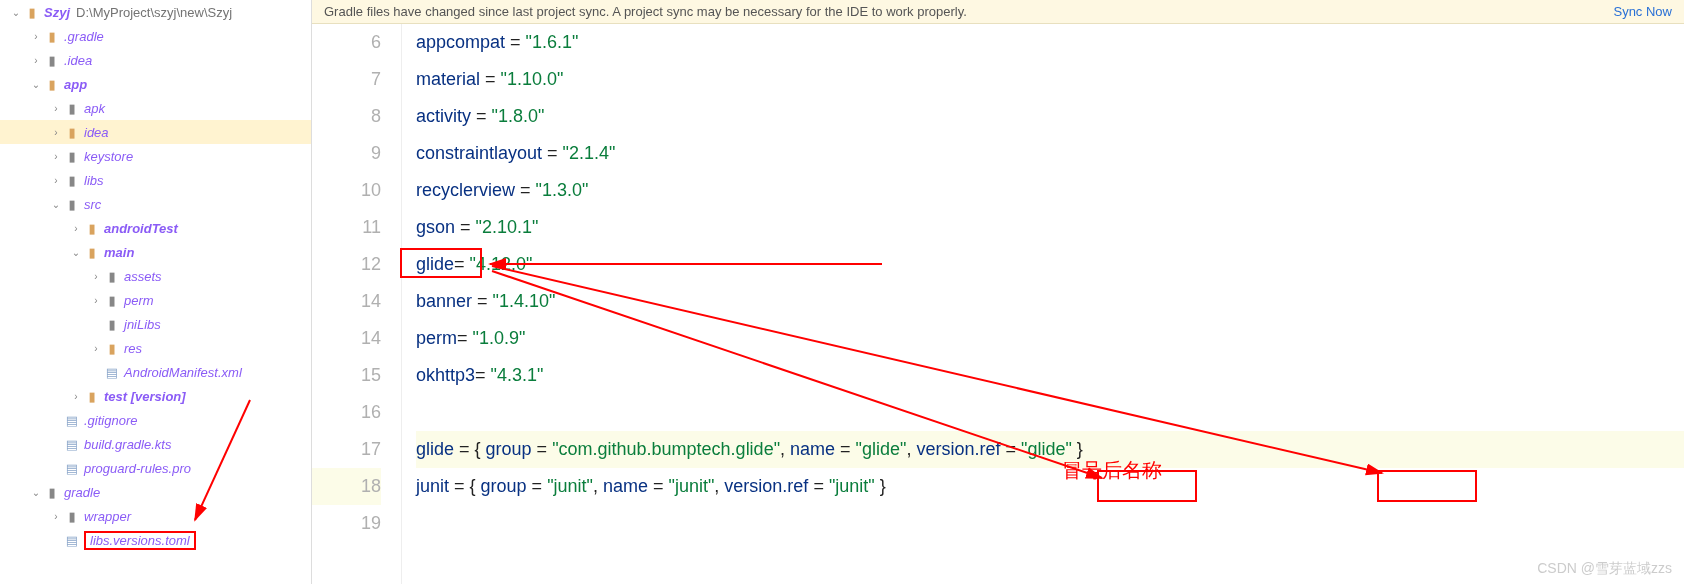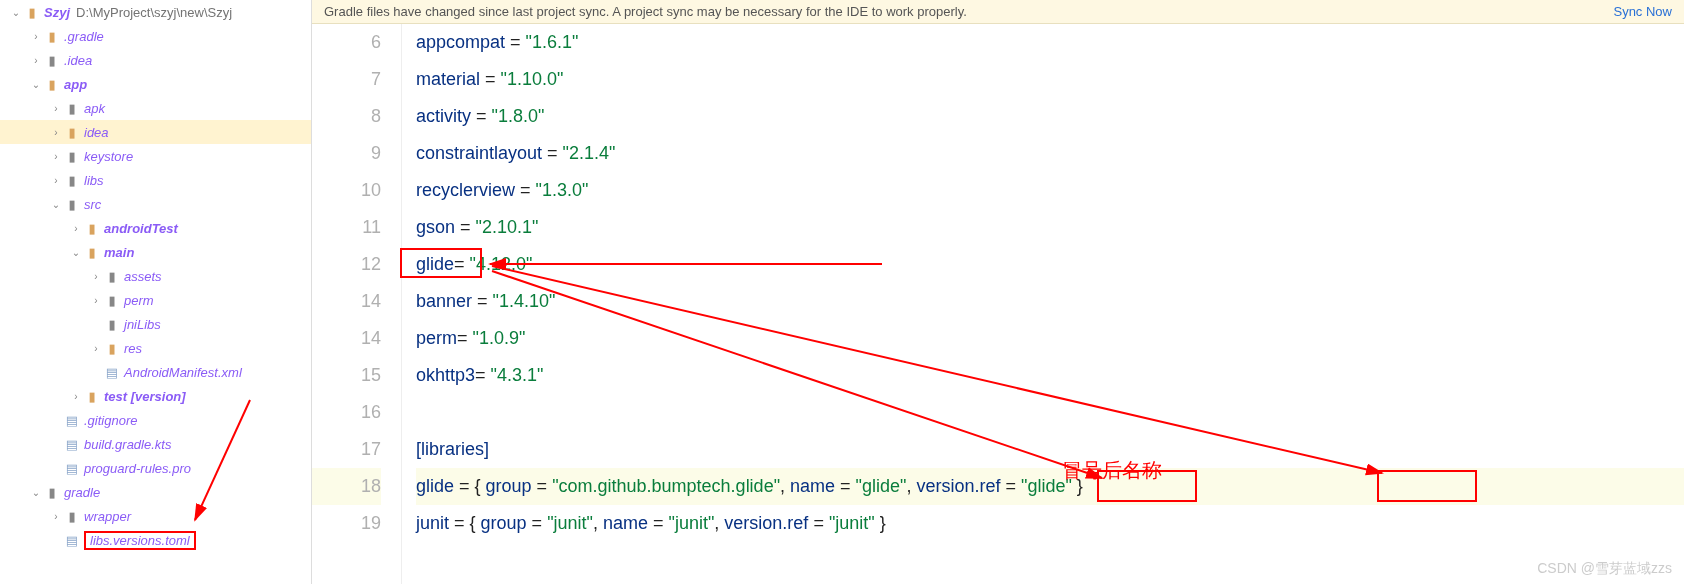--- a/index.html
+++ b/index.html
@@ -204,21 +204,20 @@
         <div class="ln"><span class="k-key">material</span><span class="k-op"> = </span><span class="k-str">"1.10.0"</span></div>
         <div class="ln"><span class="k-key">activity</span><span class="k-op"> = </span><span class="k-str">"1.8.0"</span></div>
         <div class="ln"><span class="k-key">constraintlayout</span><span class="k-op"> = </span><span class="k-str">"2.1.4"</span></div>
         <div class="ln"><span class="k-key">recyclerview</span><span class="k-op"> = </span><span class="k-str">"1.3.0"</span></div>
         <div class="ln"><span class="k-key">gson</span><span class="k-op"> = </span><span class="k-str">"2.10.1"</span></div>
         <div class="ln"><span class="k-key">glide</span><span class="k-op">= </span><span class="k-str">"4.12.0"</span></div>
         <div class="ln"><span class="k-key">banner</span><span class="k-op"> = </span><span class="k-str">"1.4.10"</span></div>
         <div class="ln"><span class="k-key">perm</span><span class="k-op">= </span><span class="k-str">"1.0.9"</span></div>
         <div class="ln"><span class="k-key">okhttp3</span><span class="k-op">= </span><span class="k-str">"4.3.1"</span></div>
         <div class="ln"></div>
-        <div class="ln"><span class="k-sec">[libraries]</span></div>
         <div class="ln hl-line"><span class="k-key">glide</span><span class="k-op"> = { </span><span class="k-key">group</span><span class="k-op"> = </span><span class="k-str">"com.github.bumptech.glide"</span><span class="k-op">, </span><span class="k-key">name</span><span class="k-op"> = </span><span class="k-str">"glide"</span><span class="k-op">, </span><span class="k-key">version.ref</span><span class="k-op"> = </span><span class="k-str">"glide"</span><span class="k-op"> }</span></div>
         <div class="ln"><span class="k-key">junit</span><span class="k-op"> = { </span><span class="k-key">group</span><span class="k-op"> = </span><span class="k-str">"junit"</span><span class="k-op">, </span><span class="k-key">name</span><span class="k-op"> = </span><span class="k-str">"junit"</span><span class="k-op">, </span><span class="k-key">version.ref</span><span class="k-op"> = </span><span class="k-str">"junit"</span><span class="k-op"> }</span></div>
         <div class="annot-box" style="left: -2px; top: 224px; width: 82px; height: 30px;"></div>
         <div class="annot-box" style="left: 695px; top: 446px; width: 100px; height: 32px;"></div>
         <div class="annot-box" style="left: 975px; top: 446px; width: 100px; height: 32px;"></div>
         <div class="annot-text" style="left: 660px; top: 428px;">冒号后名称</div>
       </div>
     <div class="wm">CSDN @雪芽蓝域zzs</div>
   </div>
 </div>

